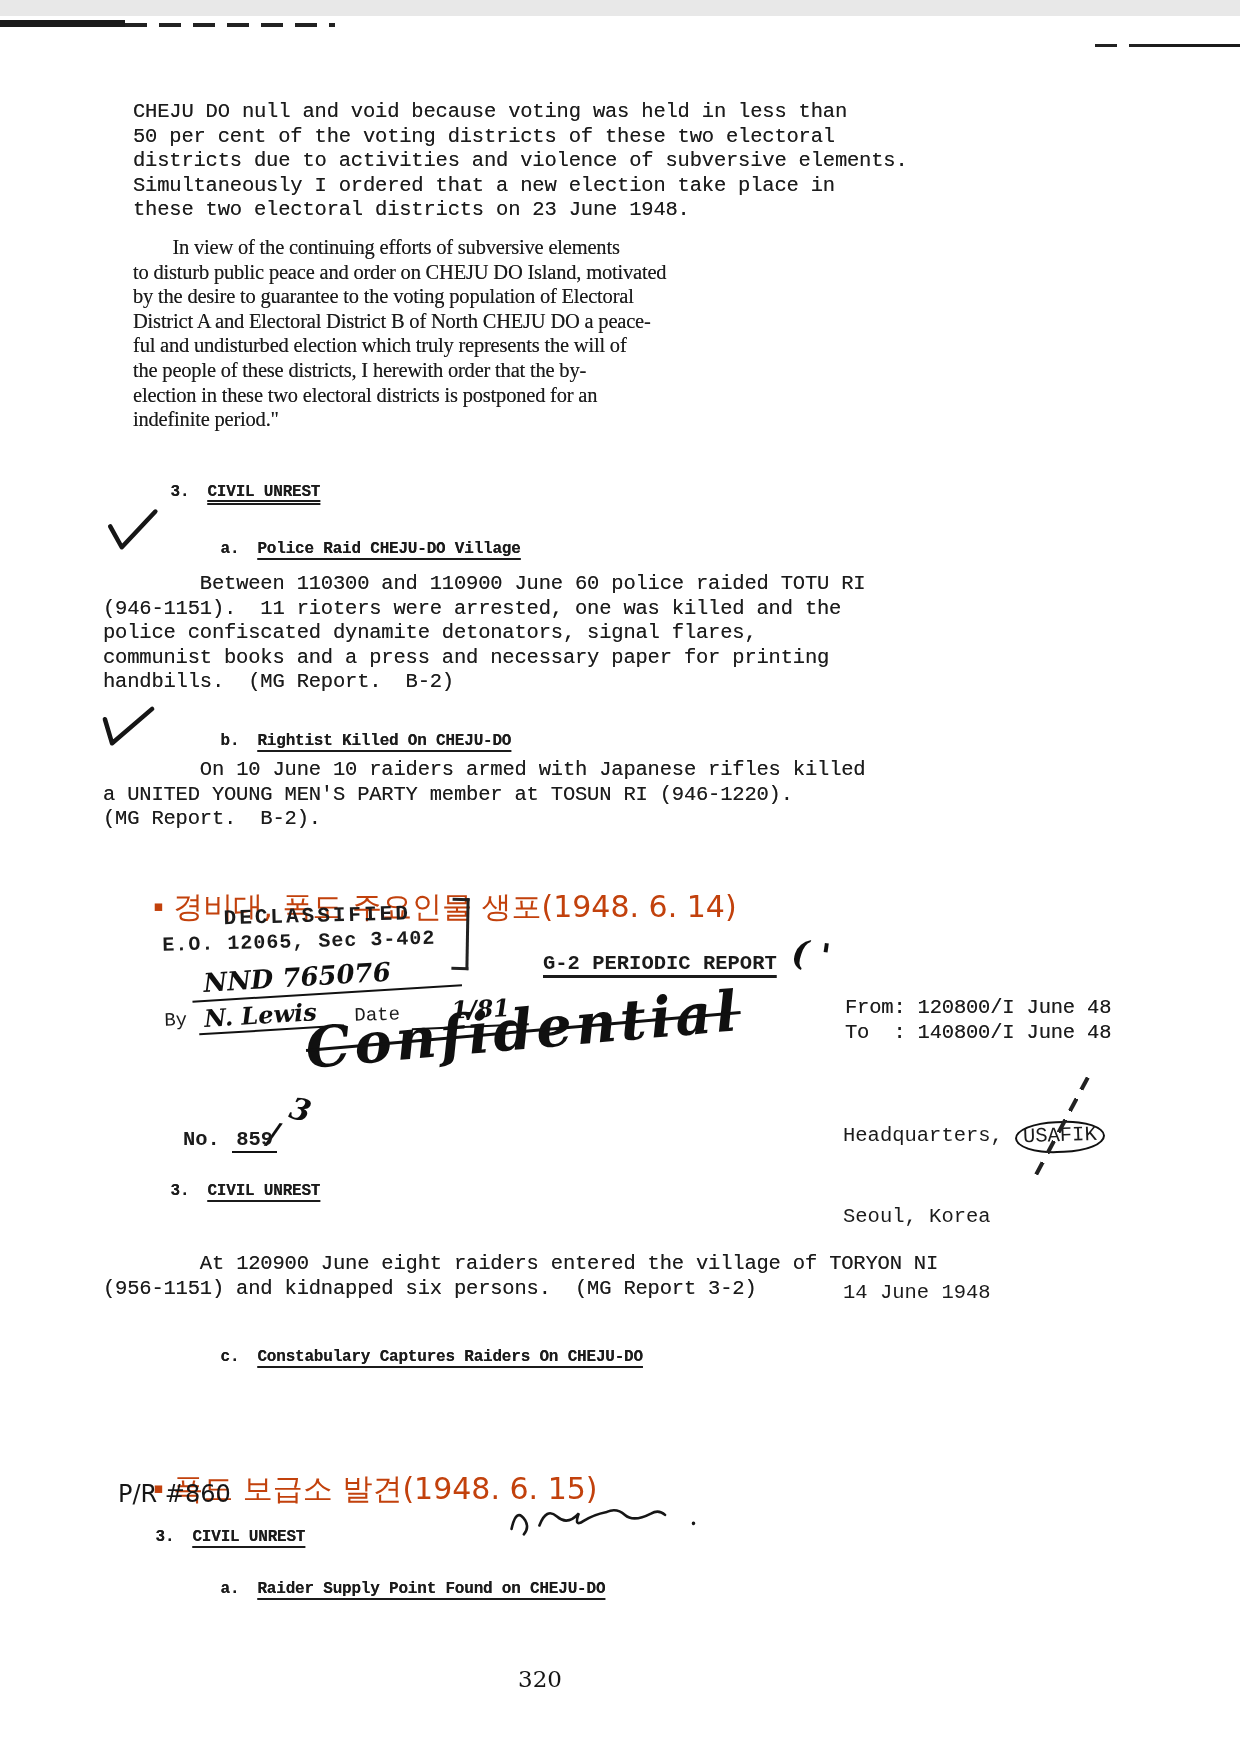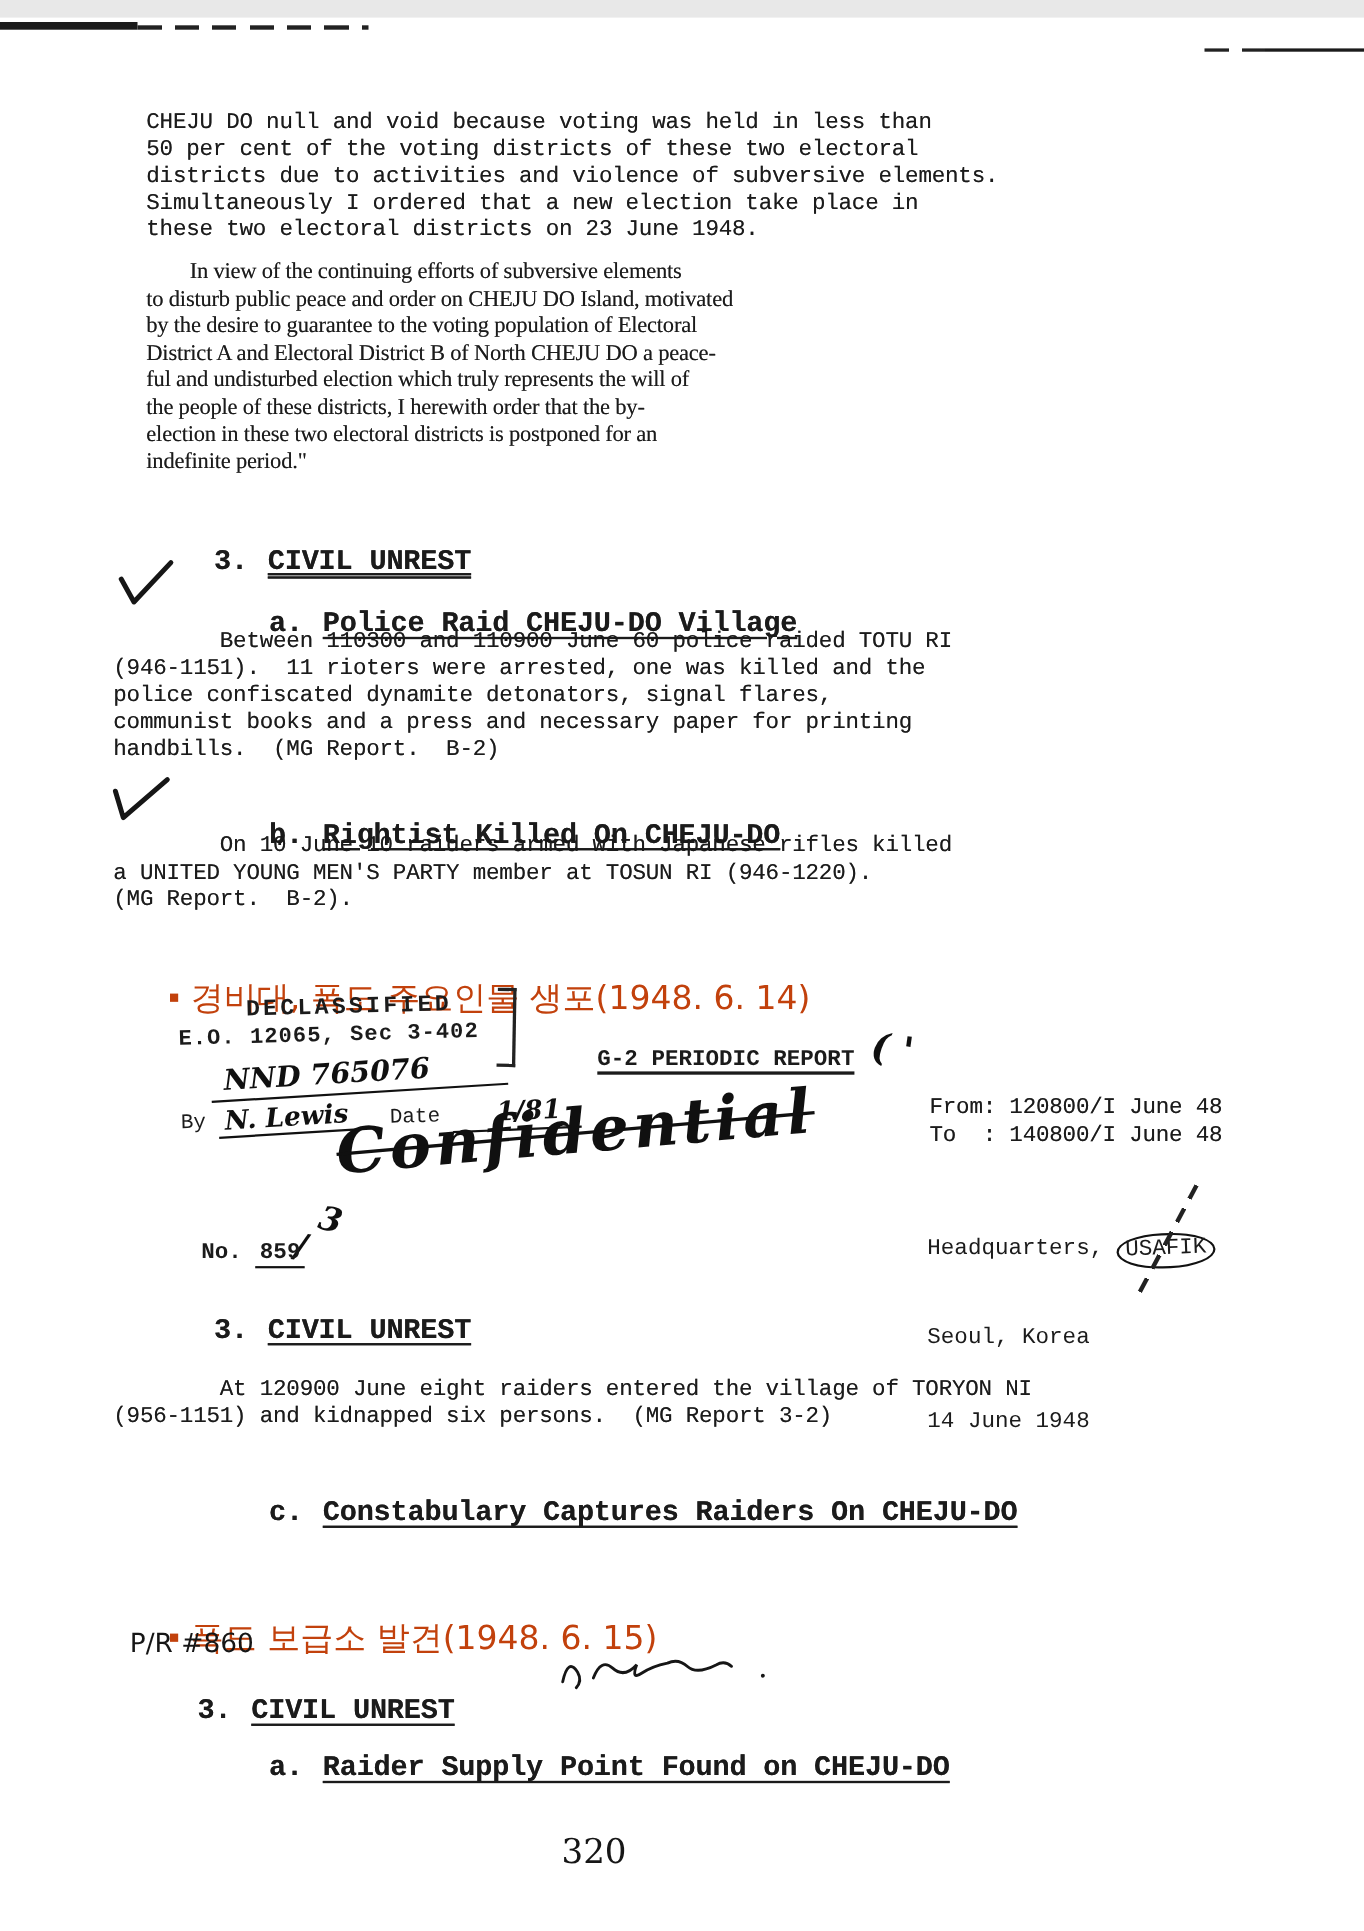--- a/index.html
+++ b/index.html
@@ -2,21 +2,21 @@
 <html><head>
 <meta charset="utf-8">
 <style>
   html,body{margin:0;padding:0;background:#e8e8e8;}
   .page{position:relative;width:1240px;height:1755px;background:#ffffff;margin:16px auto;
         overflow:hidden;color:#161616;}
   
   .mono{font-family:"Liberation Mono","DejaVu Sans Mono",monospace;color:#1b1b1b;}
   .para{position:absolute;white-space:pre-wrap;font-size:20.5px;line-height:24.6px;
         letter-spacing:-0.2px;text-shadow:0 0 .5px rgba(0,0,0,.55);}
-  .head{position:absolute;font-size:26px;font-weight:bold;letter-spacing:-0.2px;
+  .head{position:absolute;font-size:16px;font-weight:bold;letter-spacing:-0.2px;
         text-shadow:0 0 .6px rgba(0,0,0,.7);white-space:pre;}
   .head .num{margin-right:18px;}
   .u{text-decoration:underline;text-decoration-thickness:2px;text-underline-offset:5px;}
   .u2{text-decoration:underline double;text-decoration-thickness:1.5px;text-underline-offset:4px;}
   
   .korean{position:absolute;font-family:"DejaVu Sans","Liberation Sans",sans-serif;
           font-size:30px;font-weight:500;color:#c2410c;white-space:pre;}
   .korean .sq{font-size:15px;vertical-align:6px;margin-right:10px;}
   
   .hand{font-family:"DejaVu Serif","Liberation Serif",serif;font-style:italic;color:#101010;}
@@ -45,21 +45,21 @@
   .hq{position:absolute;left:843px;top:1054px;font-size:20.5px;line-height:25.5px;white-space:pre;}
   .oval{display:inline-block;border:2.5px solid #111;border-radius:50% / 55%;padding:0 6px 2px 6px;
         transform:rotate(-2deg);border-style:solid;}
   .no859{position:absolute;left:183px;top:1112px;font-size:20.5px;font-weight:bold;}
   .no859 .nv{border-bottom:2.5px solid #111;padding:0 4px;}
   .hand3{position:absolute;left:290px;top:1076px;font-size:30px;font-weight:bold;transform:rotate(14deg);}
   .handslash{position:absolute;left:268px;top:1100px;font-size:30px;font-weight:bold;transform:rotate(8deg);}
   .pr{position:absolute;left:118px;top:1464px;font-family:"DejaVu Sans","Liberation Sans",sans-serif;
       font-size:24px;font-weight:500;}
   .pagenum{position:absolute;left:470px;top:1650px;width:140px;text-align:center;
-           font-family:"DejaVu Serif","Liberation Serif",serif;font-size:31px;}
+           font-family:"DejaVu Serif","Liberation Serif",serif;font-size:23px;}
   
   .artifact{position:absolute;background:#1b1b1b;}
   .dashes{position:absolute;height:4px;
           background:repeating-linear-gradient(to right,#222 0 22px,transparent 22px 34px);}
   .scribble-diag{position:absolute;width:4px;height:110px;
           background:repeating-linear-gradient(to bottom,#222 0 14px,transparent 14px 24px);
           transform:rotate(28deg);}
   svg{display:block;}
 </style>
 </head>

